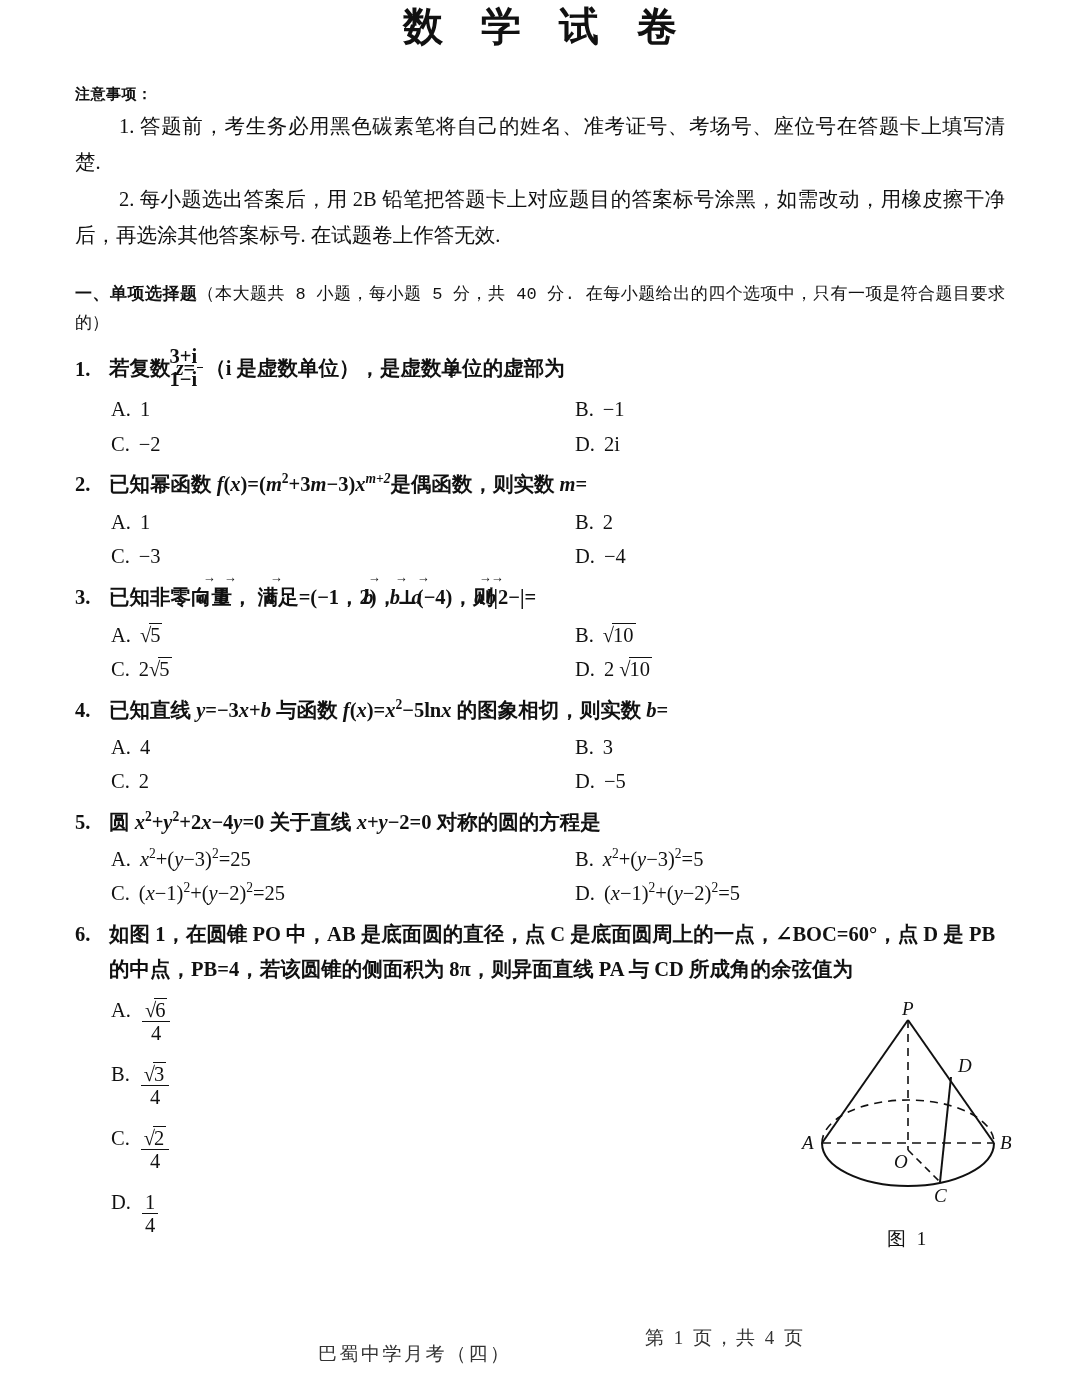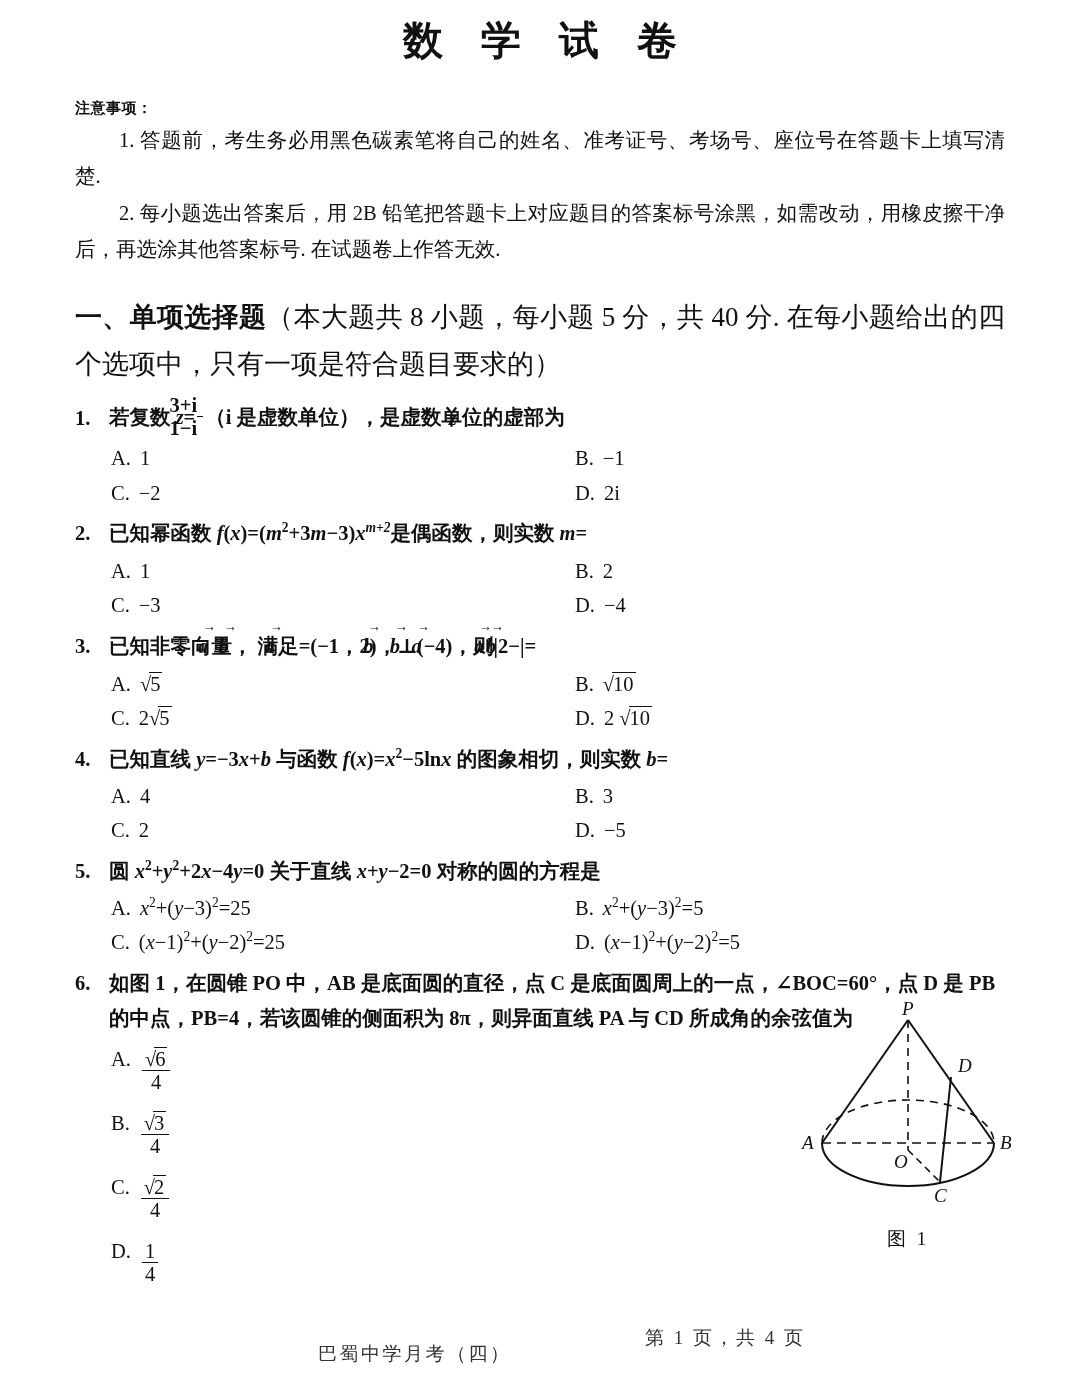--- a/index.html
+++ b/index.html
@@ -21,21 +21,21 @@
     height: 1390px;
     padding: 0;
   }
 
   
   .title {
     text-align: center;
     font-size: 40px;
     font-weight: bold;
     letter-spacing: 14px;
-    padding-top: 16px;
+    padding-top: 2px;
     padding-left: 14px;
     line-height: 1.25;
   }
 
   
   .content {
     margin: 0 auto;
     width: 930px;
     font-size: 20.5px;
     line-height: 1.72;
@@ -50,23 +50,24 @@
   .notice-item {
     text-indent: 44px;
     font-size: 20.5px;
     line-height: 1.78;
     text-align: justify;
   }
 
   
   .section-head {
     margin-top: 26px;
-    font-size: 27px;
+    font-size: 17px;
     line-height: 1.75;
     text-align: justify;
+    font-family: Liberation Mono, monospace;
   }
   .section-head .bold {
     font-weight: bold;
   }
 
   
   .q {
     margin-top: 6px;
     font-size: 20.5px;
     line-height: 1.72;

